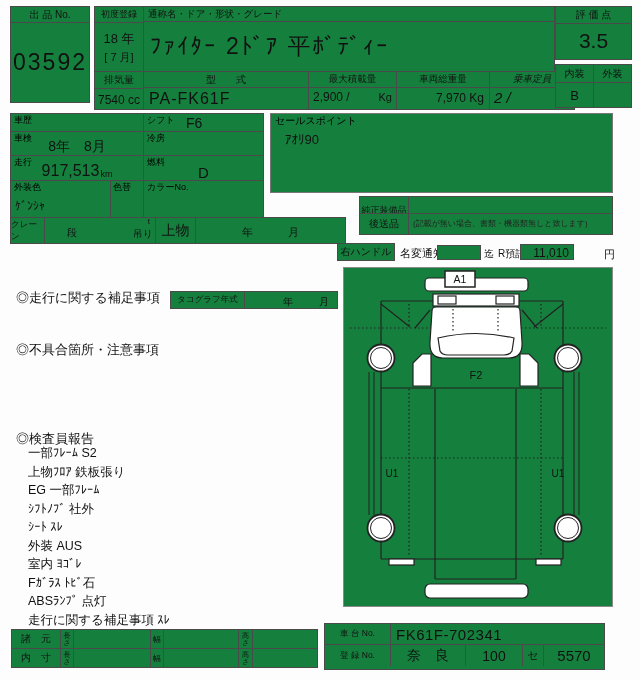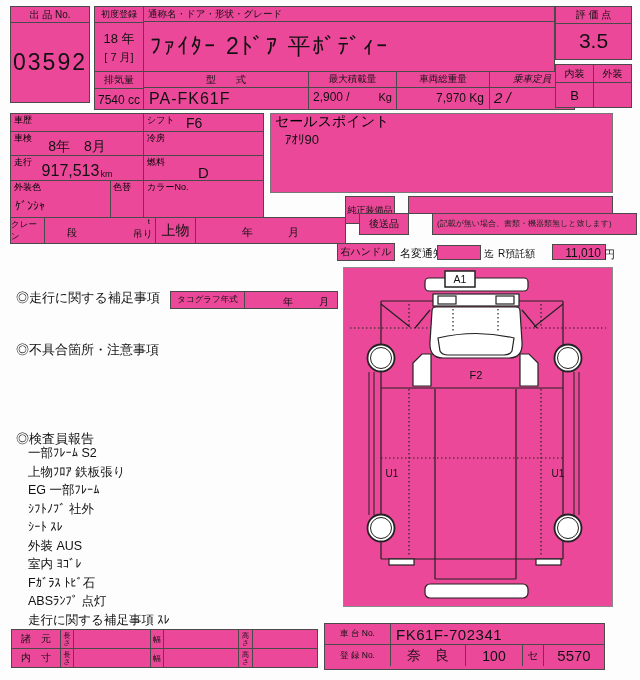--- a/index.html
+++ b/index.html
@@ -1,21 +1,21 @@
 <!DOCTYPE html>
 <html><head>
 <meta charset="utf-8">
 <style>
   html,body{margin:0;padding:0;background:#fdfdfd;}
   #sheet{
     position:relative;width:640px;height:680px;background:#fdfdfd;
     font-family:"Liberation Sans",sans-serif;color:#111;
     -webkit-font-smoothing:antialiased;
   }
-  .cell{position:absolute;border:1px solid #4a4a4a;background:#ec4899;box-sizing:border-box;}
+  .cell{position:absolute;border:1px solid #4a4a4a;background:#15803d;box-sizing:border-box;}
   .lbl{font-size:9px;line-height:10px;color:#000;}
   .corner{position:absolute;top:1px;left:3px;}
   .hdr{display:flex;align-items:center;justify-content:center;border-bottom:1px solid #4a4a4a;box-sizing:border-box;}
   .cen{display:flex;align-items:center;justify-content:center;}
   .txt{position:absolute;white-space:nowrap;}
   .row{display:flex;box-sizing:border-box;}
   .bc{box-sizing:border-box;border-right:1px solid #4a4a4a;display:flex;align-items:center;justify-content:center;}
   .bc:last-child{border-right:none;}
   svg text{font-family:"Liberation Sans",sans-serif;fill:#111;}
 </style>
@@ -132,35 +132,35 @@
       <span class="txt" style="right:2px;top:9px;font-size:10px;">吊り</span>
     </div>
     <div class="bc" style="width:40px;font-size:14px;">上物</div>
     <div style="position:relative;flex:1;">
       <span class="txt" style="left:46px;top:7px;font-size:11px;">年</span>
       <span class="txt" style="left:92px;top:7px;font-size:11px;">月</span>
     </div>
   </div>
 
   <div class="cell" style="left:270px;top:113px;width:343px;height:80px;border-color:#777;">
-    <span class="lbl corner" style="font-size:14px;left:4px;top:2px;">セールスポイント</span>
+    <span class="lbl corner" style="font-size:10px;left:4px;top:2px;font-family:Liberation Serif, serif;">セールスポイント</span>
     <span class="txt" style="left:14px;top:18px;font-size:13px;">ｱｵﾘ90</span>
   </div>
 
-  <div class="cell cen" style="left:345px;top:196px;width:50px;height:28px;font-size:9px;">純正装備品</div>
+  <div class="cell cen" style="left:359px;top:196px;width:50px;height:28px;font-size:9px;">純正装備品</div>
   <div class="cell" style="left:408px;top:196px;width:205px;height:18px;"></div>
   <div class="cell cen" style="left:359px;top:213px;width:50px;height:22px;font-size:10px;">後送品</div>
-  <div class="cell" style="left:408px;top:213px;width:205px;height:22px;font-size:8px;padding:4px 0 0 4px;color:#222;margin-left:24px;">(記載が無い場合、書類・機器類無しと致します)</div>
+  <div class="cell" style="left:408px;top:213px;width:205px;height:22px;font-size:8px;padding:4px 0 0 4px;color:#222;">(記載が無い場合、書類・機器類無しと致します)</div>
 
   <div class="cell cen" style="left:337px;top:243px;width:58px;height:18px;font-size:10px;">右ハンドル</div>
   <span class="txt" style="left:400px;top:246px;font-size:11px;">名変通知</span>
   <div class="cell" style="left:437px;top:245px;width:44px;height:15px;"></div>
   <span class="txt" style="left:484px;top:247px;font-size:10px;">迄</span>
   <span class="txt" style="left:498px;top:247px;font-size:10px;">R預託額</span>
-  <div class="cell" style="left:552px;top:244px;width:54px;height:16px;font-size:12px;text-align:right;padding:1px 4px 0 0;">11,010</div>
+  <div class="cell" style="left:520px;top:244px;width:54px;height:16px;font-size:12px;text-align:right;padding:1px 4px 0 0;">11,010</div>
   <span class="txt" style="left:604px;top:247px;font-size:11px;">円</span>
 
   <span class="txt" style="left:16px;top:289px;font-size:13px;font-weight:500;">◎走行に関する補足事項</span>
   <div class="cell row" style="left:170px;top:291px;width:168px;height:18px;">
     <div class="bc" style="width:74px;font-size:8.5px;">タコグラフ年式</div>
     <div style="position:relative;flex:1;">
       <span class="txt" style="left:38px;top:3px;font-size:10px;">年</span>
       <span class="txt" style="right:8px;top:3px;font-size:10px;">月</span>
     </div>
   </div>

